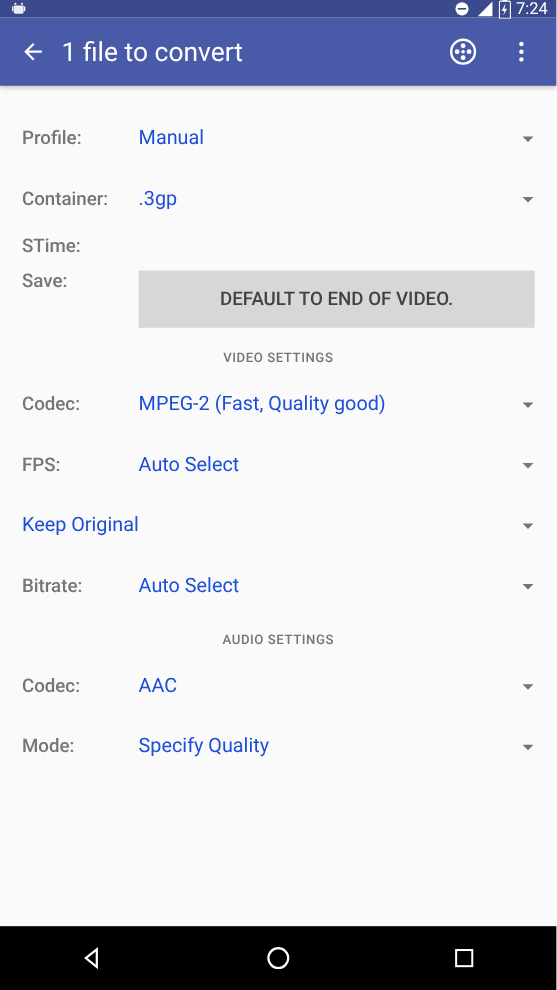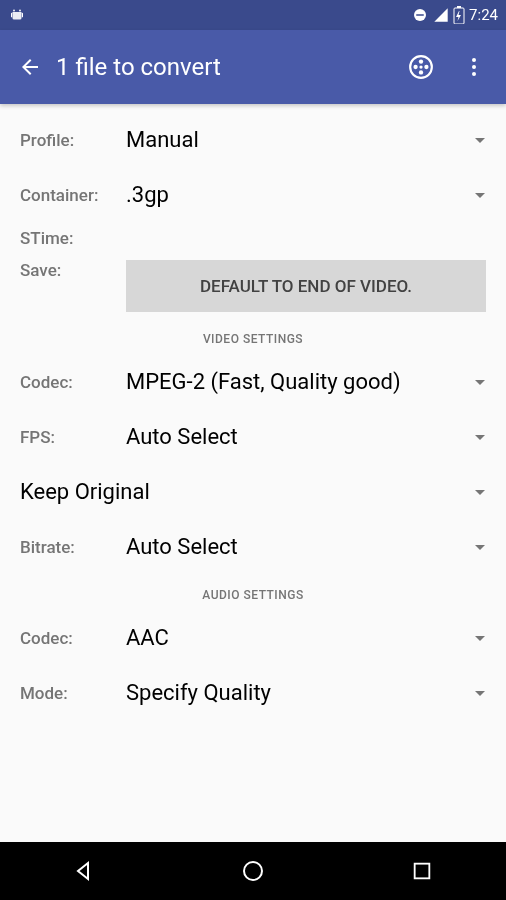--- a/index.html
+++ b/index.html
@@ -5,33 +5,33 @@
     * { margin: 0; padding: 0; box-sizing: border-box; }
     body {
       width: 506px;
       height: 900px;
       font-family: Roboto, Arial, sans-serif;
       background: #fafafa;
       overflow: hidden;
       position: relative;
     }
     .status-bar {
-      height: 30px;
+      height: 16px;
       background: #3a4a8c;
       display: flex;
       justify-content: space-between;
       align-items: center;
       padding: 0 8px;
       color: white;
       font-size: 15px;
     }
     .status-left { display: flex; align-items: center; gap: 4px; }
     .status-right { display: flex; align-items: center; gap: 4px; }
     .app-bar {
-      height: 74px;
+      height: 62px;
       background: #495aa8;
       display: flex;
       align-items: center;
       padding: 0 10px;
       color: white;
       box-shadow: 0 2px 4px rgba(0,0,0,0.2);
     }
     .back-arrow {
       padding: 8px 14px 8px 8px;
       display: flex;
@@ -47,43 +47,43 @@
       align-items: center;
       gap: 8px;
     }
     .action-icon {
       padding: 10px;
       display: flex;
       align-items: center;
       justify-content: center;
     }
     .content {
-      padding: 8px 0;
+      padding: 20px 0;
     }
     .row {
       display: flex;
       align-items: center;
       padding: 12px 20px;
       min-height: 55px;
     }
     .row-label {
       width: 106px;
       color: #757575;
       font-size: 17px;
       font-weight: 500;
     }
     .row-value-wrap {
       flex: 1;
       display: flex;
       align-items: center;
       justify-content: space-between;
     }
     .row-value {
-      color: #000000;
-      font-size: 22px;
+      color: #1d4ed8;
+      font-size: 18px;
       font-weight: 400;
       overflow: hidden;
       text-overflow: ellipsis;
       white-space: nowrap;
       max-width: 290px;
     }
     .dropdown-arrow {
       color: #757575;
       margin-left: auto;
     }

